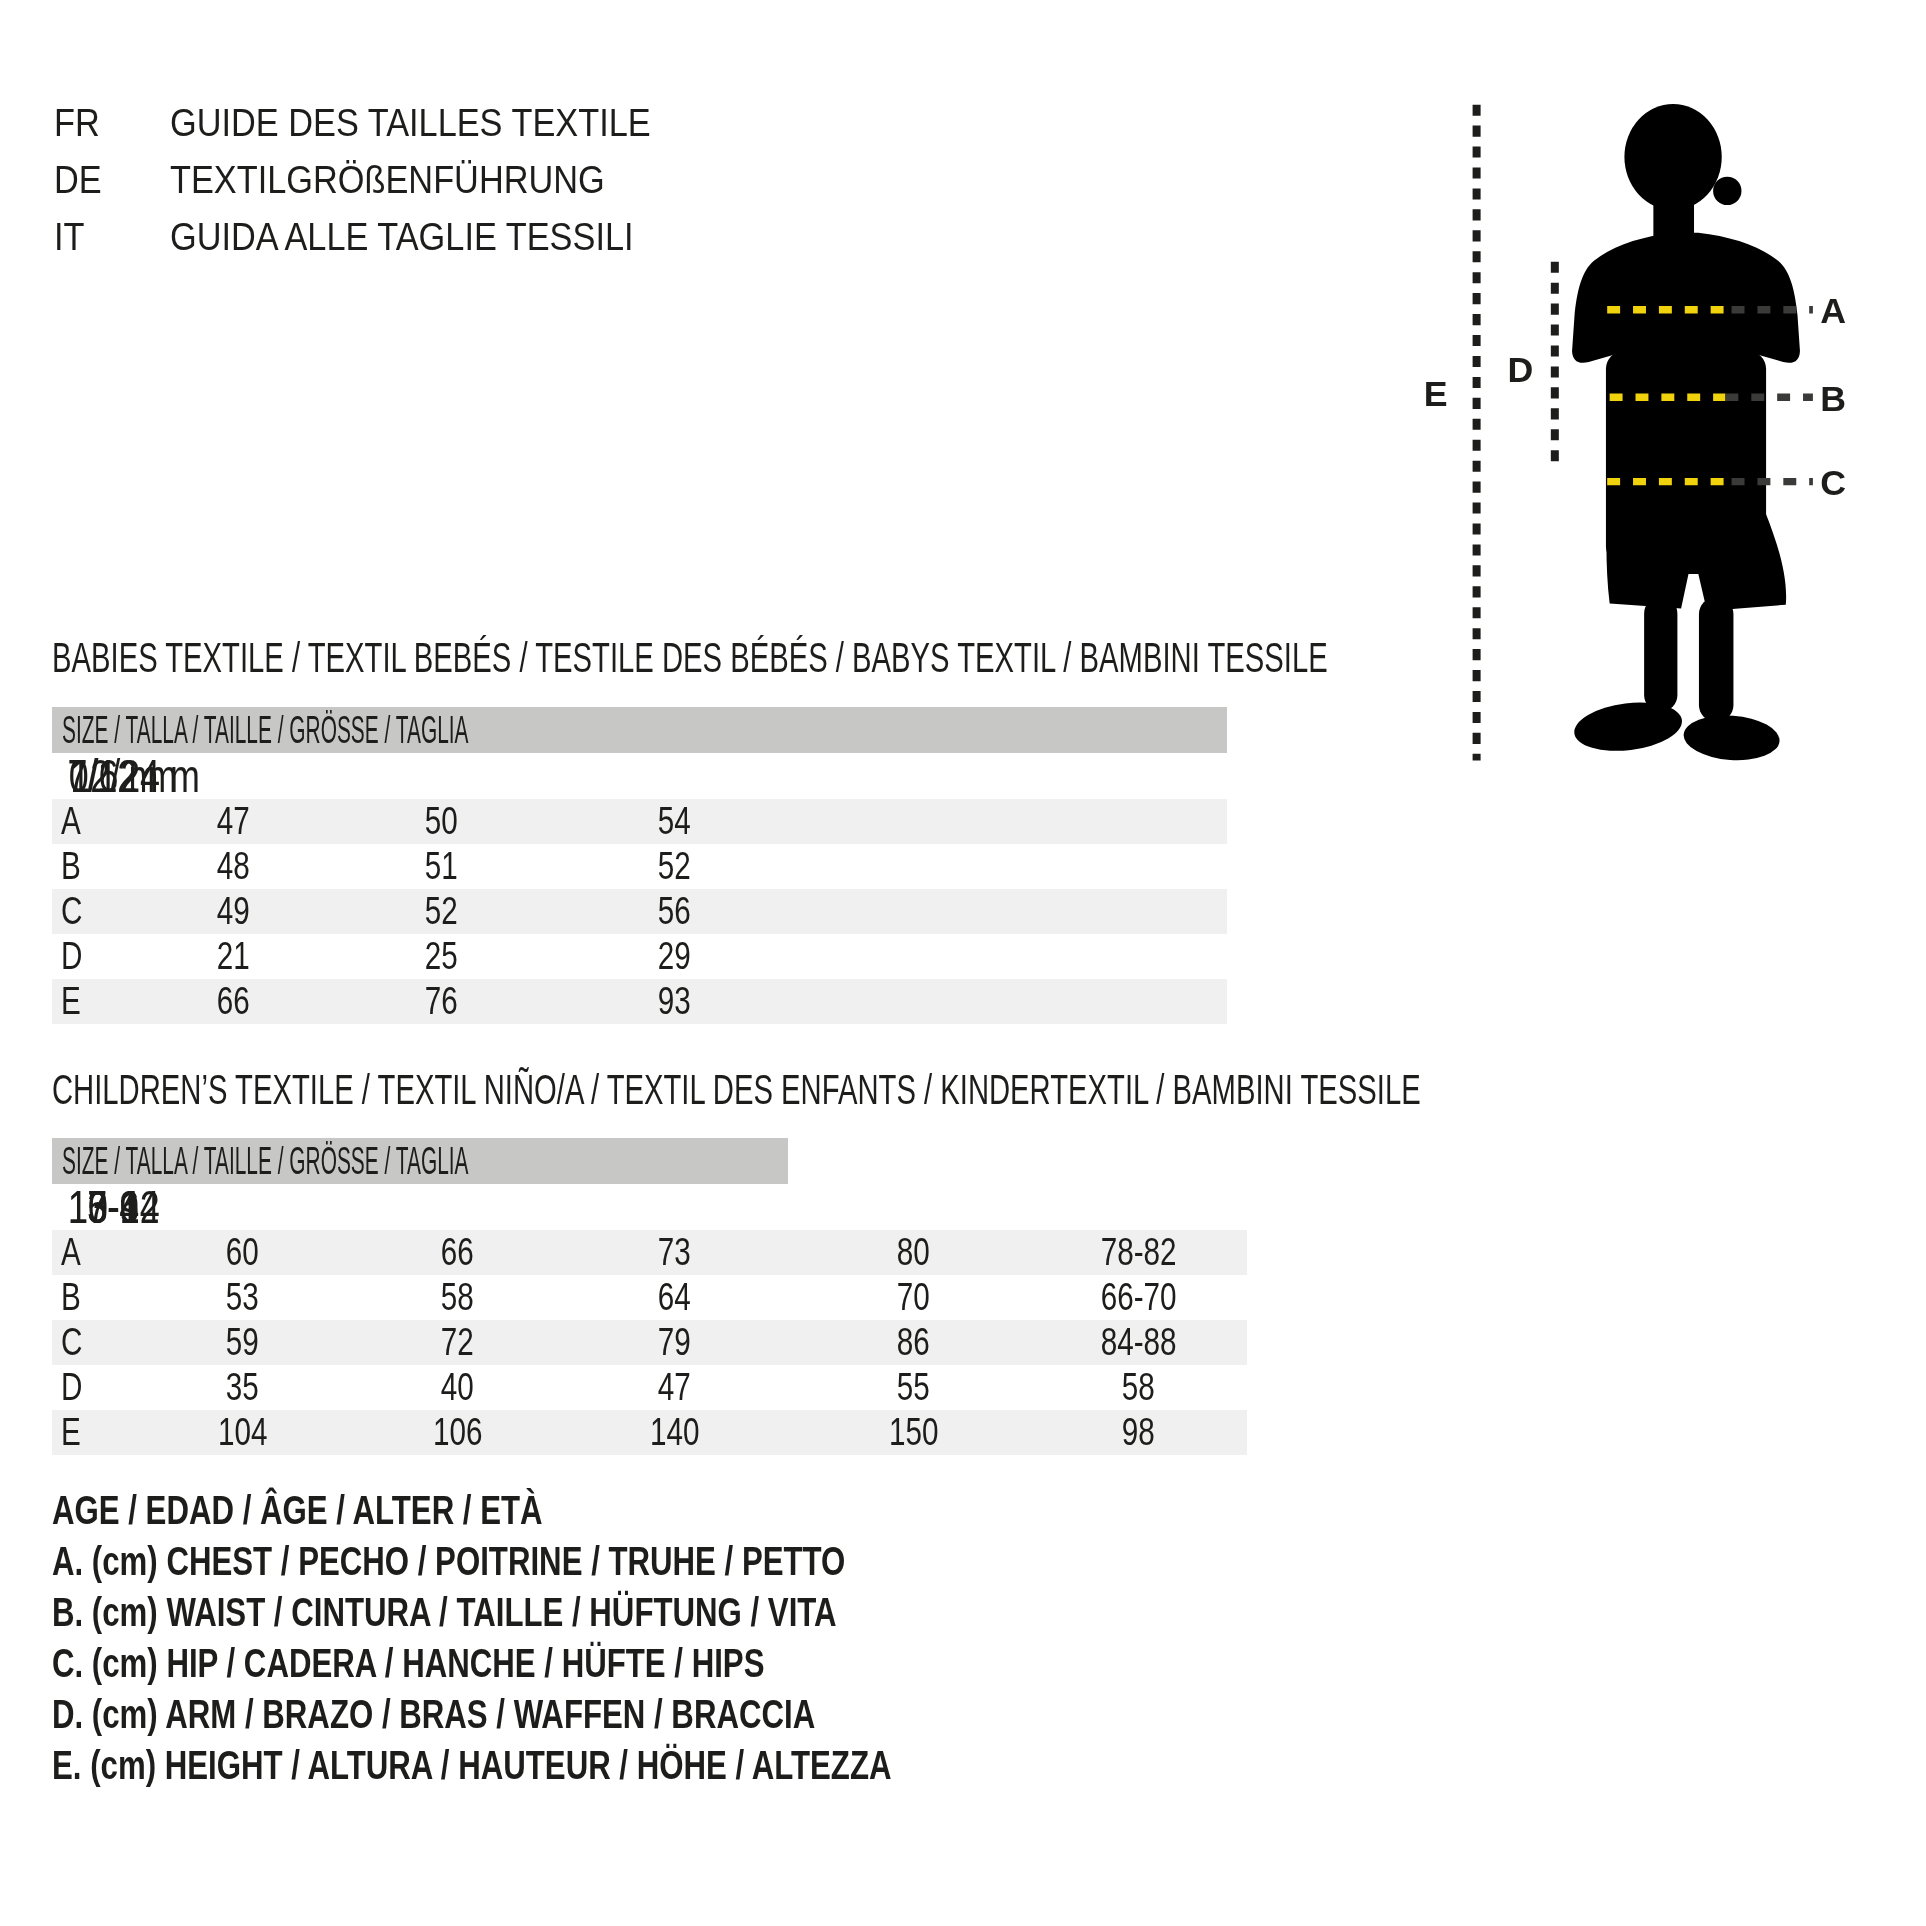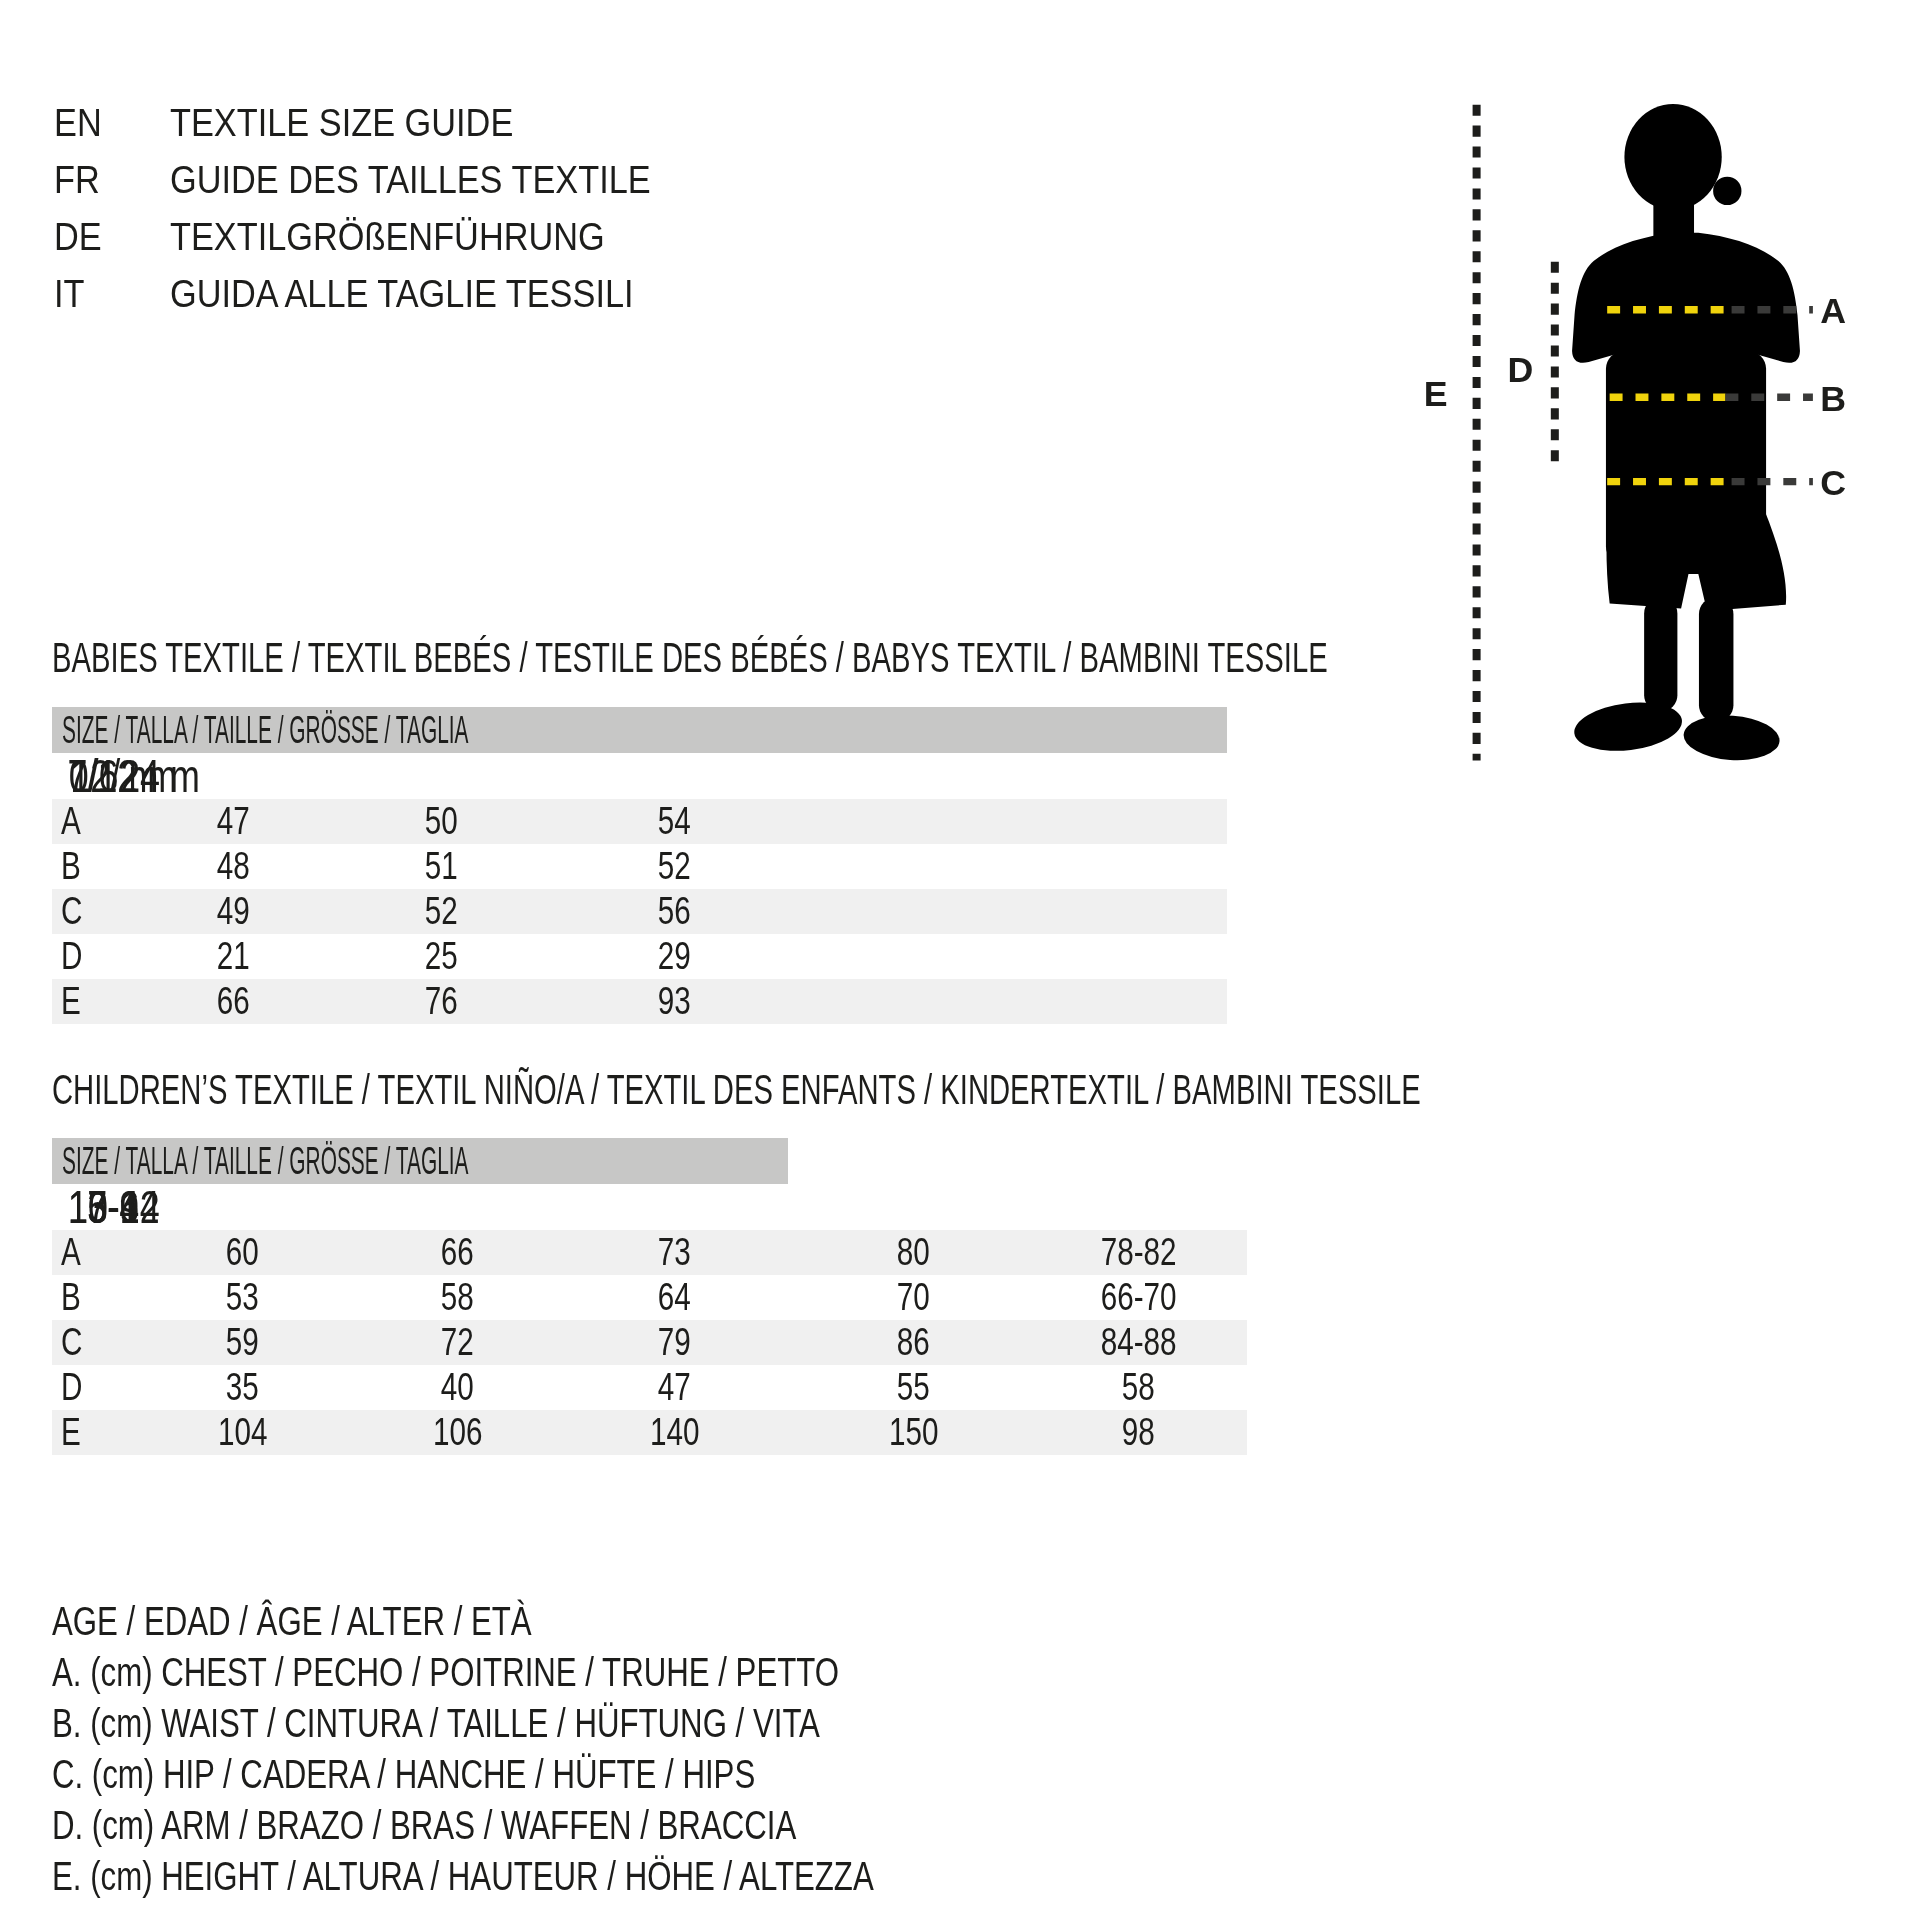--- a/index.html
+++ b/index.html
@@ -40,40 +40,36 @@
   .rows .row:nth-of-type(odd){background:#f0f0f0;}
   .rl{position:absolute;left:9.2px;}
   .cell{position:absolute;width:123px;text-align:center;}
   
   .tbl.babies .c1{left:120px}.tbl.babies .c2{left:328px}.tbl.babies .c3{left:561px}
   
   .tbl.children .c1{left:129px}.tbl.children .c2{left:344px}.tbl.children .c3{left:561px}
   .tbl.children .c4{left:800px}.tbl.children .c5{left:1025px}
 
   
-  .legend{position:absolute;left:52px;top:1596px;}
+  .legend{position:absolute;left:52px;top:1485px;font-weight:bold;}
   .legend-row{height:51px;line-height:51px;font-size:40px;}
 
   
   .fig{position:absolute;left:1399px;top:86px;width:542px;height:684px;}
   .vdash{stroke:#1d1d1b;stroke-width:13;stroke-dasharray:18 16;fill:none;}
   .ydash{stroke:#f0d30c;stroke-width:12;stroke-dasharray:21 21;fill:none;}
   .kdash{stroke:#3a3a39;stroke-width:12;stroke-dasharray:21 21;fill:none;}
   .flbl{font:700 58px "Liberation Sans",sans-serif;fill:#1d1d1b;}
   .sil{fill:#000000;}
 </style>
 </head>
 <body>
 
 <section class="langs">
 
-    <div class="lang-row">
-      <span class="lang-code cx88">EN</span>
-      <span class="cx88">TEXTILE SIZE GUIDE</span>
-    </div>
 
 
     <div class="lang-row">
       <span class="lang-code cx88">FR</span>
       <span class="cx88">GUIDE DES TAILLES TEXTILE</span>
     </div>
 
     <div class="lang-row">
       <span class="lang-code cx88">DE</span>
       <span class="cx88">TEXTILGRÖßENFÜHRUNG</span>

